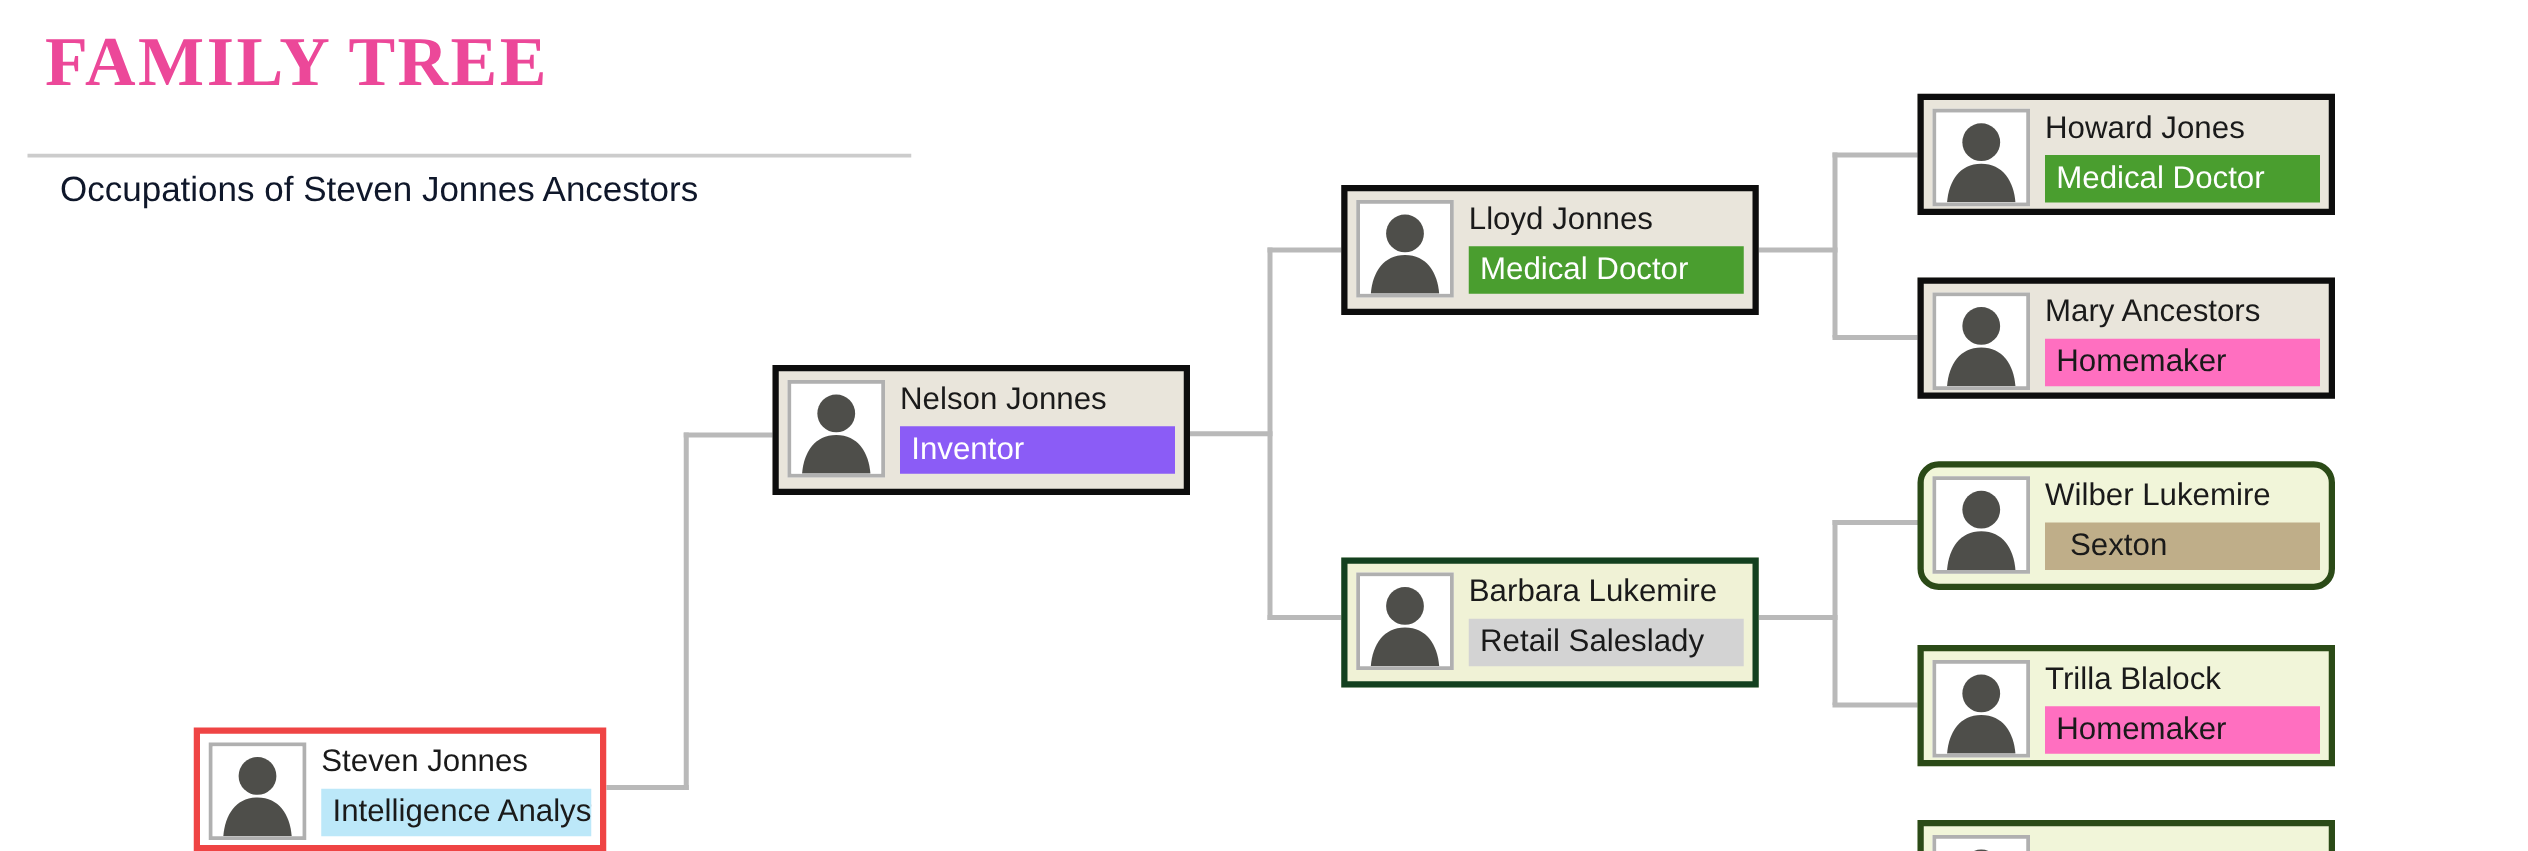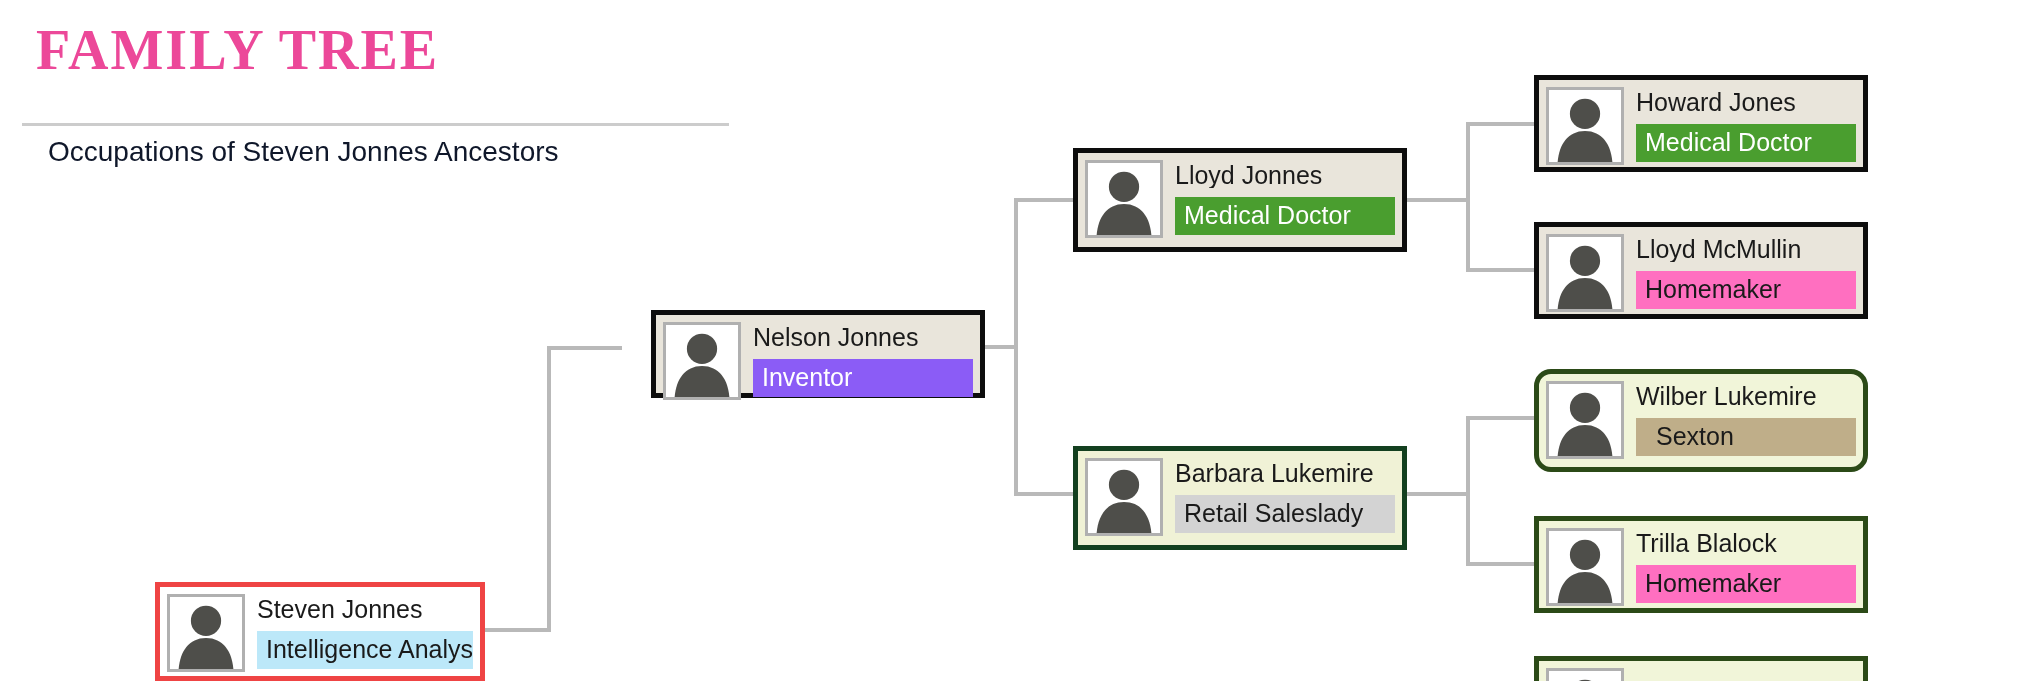--- a/index.html
+++ b/index.html
@@ -125,21 +125,21 @@
             <rect x="0" y="0" width="100" height="100" fill="#ffffff"></rect>
             <circle cx="50" cy="33" r="21" fill="#4e4e4a"></circle>
             <path d="M50 57 C26 57 14 76 12 100 L88 100 C86 76 74 57 50 57 Z" fill="#4e4e4a"></path>
           </svg>
         </div>
         <div class="cardbody">
           <div class="pname">Steven Jonnes</div>
           <div class="pocc" style="background: rgb(188, 232, 249); color: rgb(26, 26, 26);">Intelligence Analyst</div>
         </div>
       </div>
-      <div class="card black" style="left: 618px; top: 310px; width: 334px; height: 88px; margin-left: 33px;">
+      <div class="card black" style="left: 618px; top: 292px; width: 334px; height: 104px;">
         <div class="avatar">
           <svg viewBox="0 0 100 100" preserveAspectRatio="none">
             <rect x="0" y="0" width="100" height="100" fill="#ffffff"></rect>
             <circle cx="50" cy="33" r="21" fill="#4e4e4a"></circle>
             <path d="M50 57 C26 57 14 76 12 100 L88 100 C86 76 74 57 50 57 Z" fill="#4e4e4a"></path>
           </svg>
         </div>
         <div class="cardbody">
           <div class="pname">Nelson Jonnes</div>
           <div class="pocc" style="background: rgb(139, 92, 246); color: rgb(255, 255, 255);">Inventor</div>
@@ -186,21 +186,21 @@
       </div>
       <div class="card black" style="left: 1534px; top: 222px; width: 334px; height: 97px;">
         <div class="avatar">
           <svg viewBox="0 0 100 100" preserveAspectRatio="none">
             <rect x="0" y="0" width="100" height="100" fill="#ffffff"></rect>
             <circle cx="50" cy="33" r="21" fill="#4e4e4a"></circle>
             <path d="M50 57 C26 57 14 76 12 100 L88 100 C86 76 74 57 50 57 Z" fill="#4e4e4a"></path>
           </svg>
         </div>
         <div class="cardbody">
-          <div class="pname">Lloyd McMullin</div>
+          <div class="pname">Mary Ancestors</div>
           <div class="pocc" style="background: rgb(255, 111, 192); color: rgb(26, 26, 26);">Homemaker</div>
         </div>
       </div>
       <div class="card green" style="left: 1534px; top: 369px; width: 334px; height: 103px; border-radius: 17px;">
         <div class="avatar">
           <svg viewBox="0 0 100 100" preserveAspectRatio="none">
             <rect x="0" y="0" width="100" height="100" fill="#ffffff"></rect>
             <circle cx="50" cy="33" r="21" fill="#4e4e4a"></circle>
             <path d="M50 57 C26 57 14 76 12 100 L88 100 C86 76 74 57 50 57 Z" fill="#4e4e4a"></path>
           </svg>

